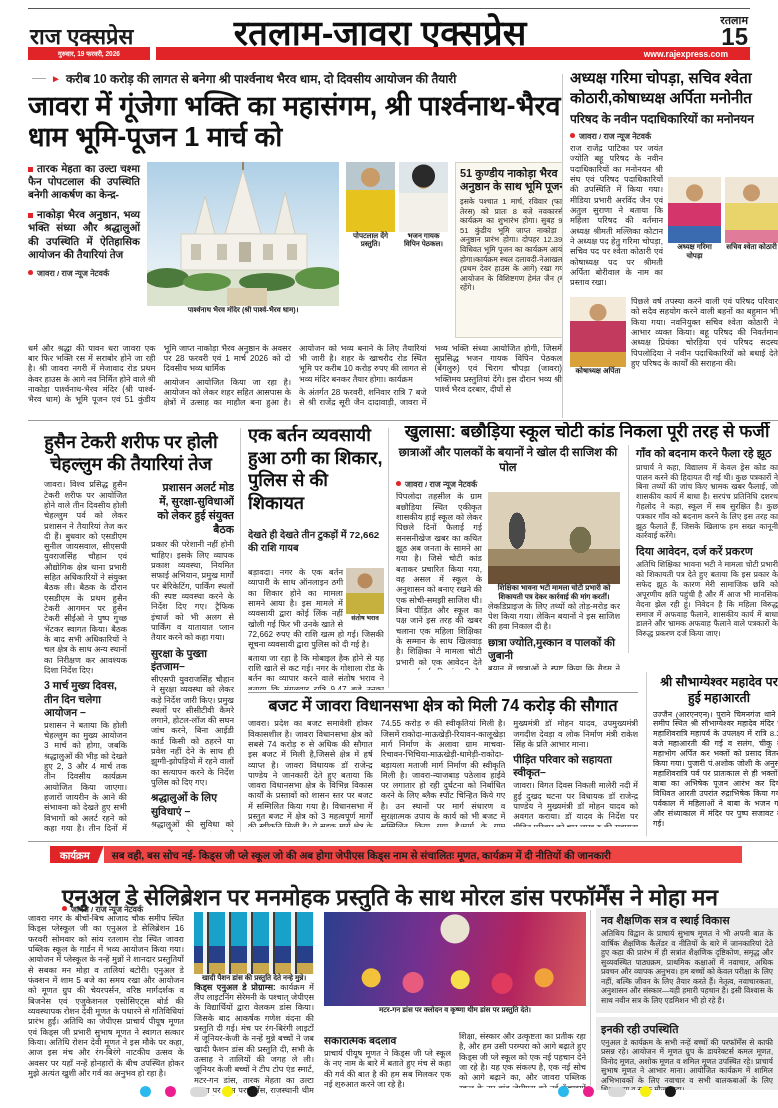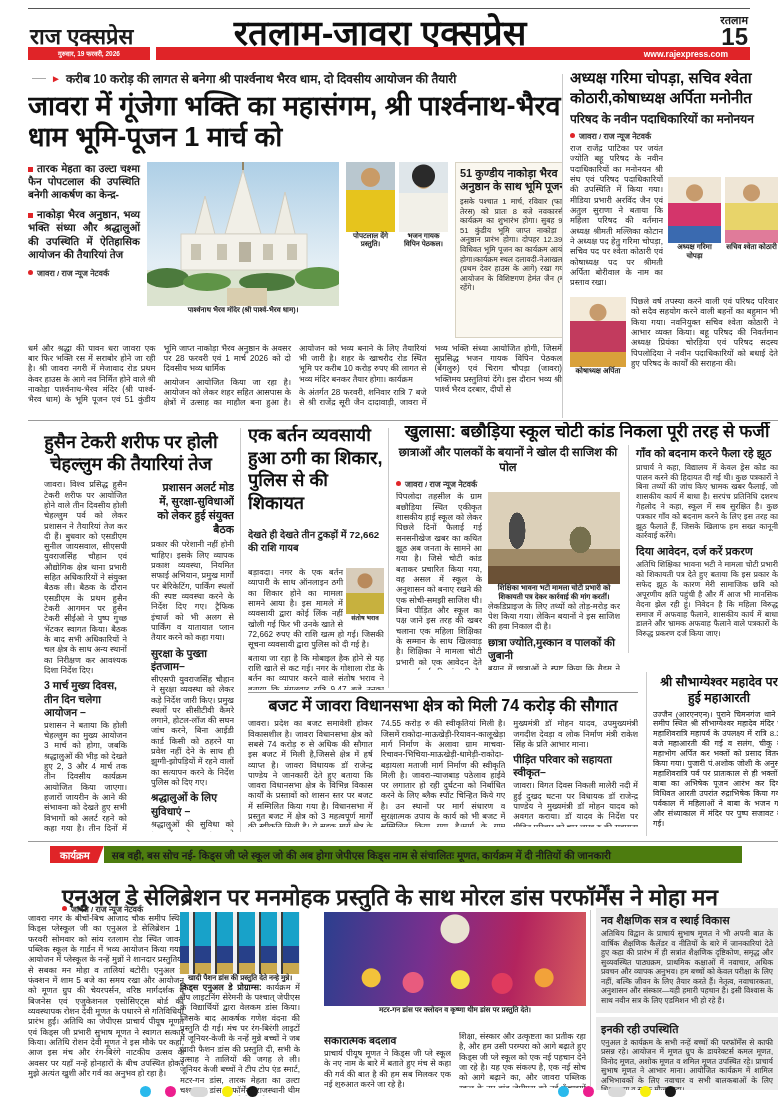--- a/index.html
+++ b/index.html
@@ -100,25 +100,25 @@
   .three-col{display:flex;gap:8px;height:108px;}
   .three-col>div{flex:1;overflow:hidden;}
   
   .mahadev{left:646px;top:672px;width:132px;height:164px;border-left:1px solid #ccc;padding-left:6px;}
   .maha-hl{font-size:12.5px;text-align:center;line-height:1.3;margin:2px 0 3px;}
   .mahadev p{font-size:7.9px;}
   
   .pstrip{position:absolute;left:50px;top:846px;width:692px;height:17px;display:flex;}
   .pstrip-label{background:#e02428;color:#fff;font-size:10px;font-weight:800;padding:2px 14px 0 10px;
      clip-path:polygon(0 0,100% 0,88% 100%,0 100%);}
-  .pstrip-bar{flex:1;background:#4d7c0f;font-size:10.3px;font-weight:700;padding:2px 8px 0;white-space:nowrap;overflow:hidden;}
+  .pstrip-bar{flex:1;background:#ef4444;font-size:10.3px;font-weight:700;padding:2px 8px 0;white-space:nowrap;overflow:hidden;}
   .annual-hl{position:absolute;left:40px;top:866px;width:700px;font-size:22.5px;font-weight:800;text-align:center;line-height:1.15;}
   .annual-by{position:absolute;left:62px;top:900px;}
   .b-colA{position:absolute;left:28px;top:914px;width:156px;height:170px;overflow:hidden;}
-  .b-colB{position:absolute;left:180px;top:912px;width:120px;height:184px;overflow:hidden;}
+  .b-colB{position:absolute;left:194px;top:912px;width:120px;height:184px;overflow:hidden;}
   .kids1-ph{height:62px;background:
      repeating-linear-gradient(90deg, rgba(0,0,0,0) 0 9px, #f0f0f0 9px 13px, #3a3a3a 13px 15px, rgba(0,0,0,0) 15px 22px),
      linear-gradient(#18a2c9 0 55%, #274089 55% 82%, #caa94e 82% 100%);}
   .kids2-ph{height:94px;background:
      radial-gradient(circle at 18% 70%, #f2c23a 0 9px, rgba(0,0,0,0) 10px),
      radial-gradient(circle at 34% 75%, #e85b7e 0 10px, rgba(0,0,0,0) 11px),
      radial-gradient(circle at 52% 72%, #f5e04b 0 9px, rgba(0,0,0,0) 10px),
      radial-gradient(circle at 68% 76%, #e03a5e 0 10px, rgba(0,0,0,0) 11px),
      radial-gradient(circle at 84% 70%, #f2a23a 0 9px, rgba(0,0,0,0) 10px),
      radial-gradient(circle at 50% 18%, #e9e3d2 0 14px, rgba(0,0,0,0) 15px),

